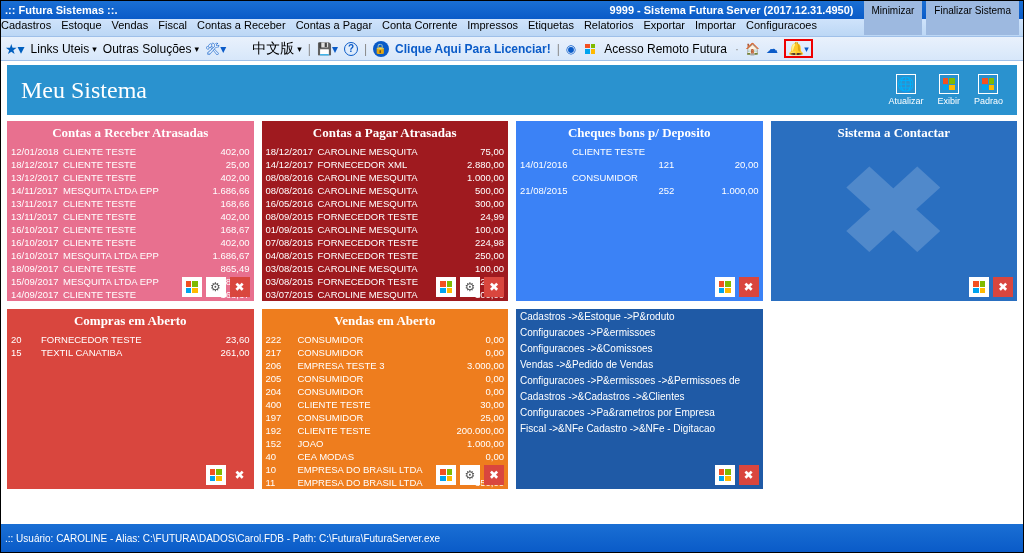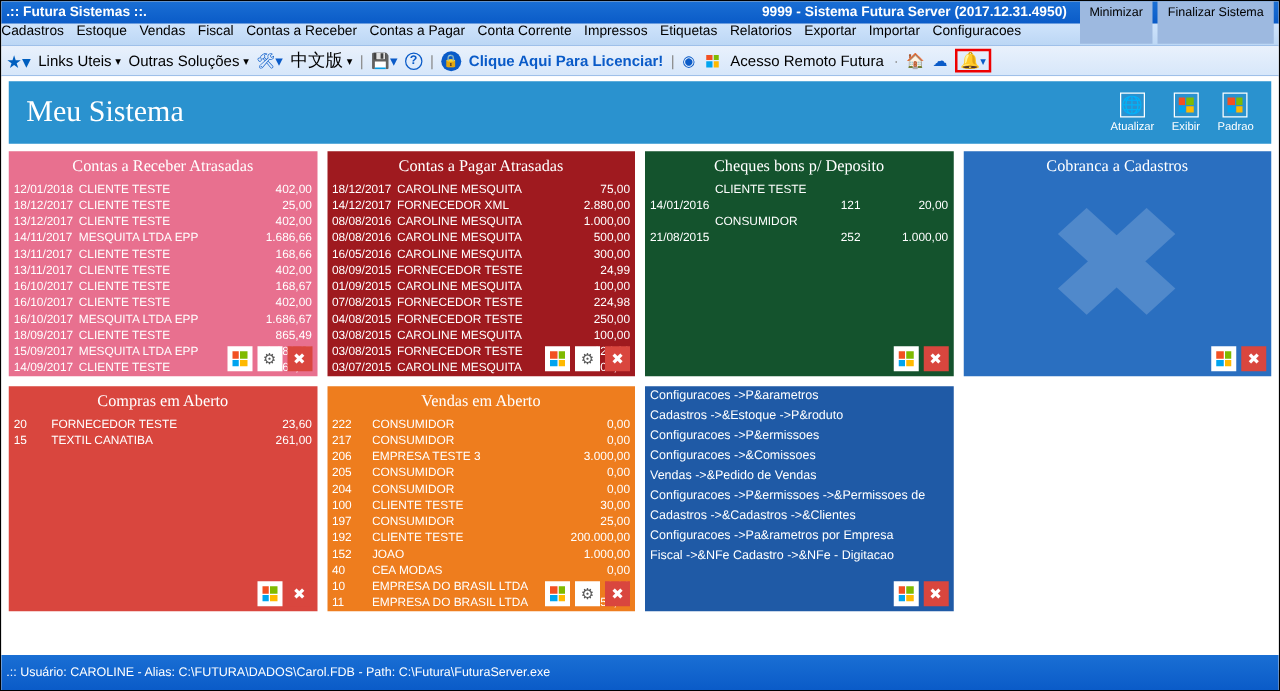--- a/index.html
+++ b/index.html
@@ -85,55 +85,55 @@
   .hdr-act{display:flex;flex-direction:column;align-items:center;font-size:9px;gap:2px;cursor:pointer;}
   .hdr-act .sq{width:20px;height:20px;border:1px solid #fff;display:flex;align-items:center;justify-content:center;}
   .hdr-act .globe{font-size:14px;}
   .grid{display:grid;grid-template-columns:repeat(4,1fr);gap:8px;padding:0 6px;}
   .card{
     color:#fff;
     position:relative;
     height:180px;
     overflow:hidden;
   }
-  .card .ct{ text-align:center;font-size:13px;padding:4px 0;font-weight:400;font-family:"Segoe UI Light","Segoe UI";}
+  .card .ct{ text-align:center;font-size:13px;padding:4px 0;font-weight:700;font-family:"Segoe UI Light","Segoe UI";}
   .card .body{padding:0 4px;font-size:9.5px;overflow:hidden;}
   .row{display:flex;gap:6px;line-height:13px;white-space:nowrap;}
   .row .c1{width:46px;flex-shrink:0;}
   .row .c2{flex:1;overflow:hidden;text-overflow:ellipsis;}
   .row .c3{width:50px;text-align:right;flex-shrink:0;}
-  .row .c4{width:44px;text-align:center;flex-shrink:0;}
+  .row .c4{width:44px;text-align:left;flex-shrink:0;}
   .card .footer{position:absolute;bottom:4px;right:4px;display:flex;gap:4px;}
   .fbtn{width:20px;height:20px;background:#fff;display:flex;align-items:center;justify-content:center;font-size:12px;cursor:pointer;color:#333;border:none;}
   .fbtn.win{background:#fff;}
   .fbtn.win .wsq{display:grid;grid-template-columns:1fr 1fr;grid-template-rows:1fr 1fr;gap:1px;width:12px;height:12px;}
   .fbtn.win .wsq span:nth-child(1){background:#f25022;}
   .fbtn.win .wsq span:nth-child(2){background:#7fba00;}
   .fbtn.win .wsq span:nth-child(3){background:#00a4ef;}
   .fbtn.win .wsq span:nth-child(4){background:#ffb900;}
   .fbtn.gear{color:#555;}
   .fbtn.close{background:#d9463e;color:#fff;}
   
   .pink{background:#e8708f;}
   .darkred{background:#9f1a1f;}
-  .teal{background:#14532d;}
+  .teal{background:#3b82f6;}
   .blue{background:#2a6fc0;}
   .red{background:#d9463e;}
   .orange{background:#ee7d1e;}
   .dblue{background:#1f5aa6;}
   .blue .bigx{position:absolute;inset:0;display:flex;align-items:center;justify-content:center;}
   .blue .bigx::before{content:"✖";font-size:120px;color:rgba(255,255,255,0.18);font-weight:bold;transform:scaleX(1.1);}
   .list-link{font-size:10px;line-height:16px;cursor:pointer;white-space:nowrap;overflow:hidden;text-overflow:ellipsis;}
   
   .statusbar{
     position:absolute;bottom:0;left:0;right:0;
     background:linear-gradient(#1a6fd4,#0a5bc8);
     color:#fff;height:16px;font-size:10px;display:flex;align-items:center;padding:14px 4px;
   }
-  .toolbar .chinese{font-size:14px;}
+  .toolbar .chinese{font-size:14px;margin-left:20px;}
   .save-ic{color:#0a5bc8;}
   .q-ic{border:1px solid #0a5bc8;color:#0a5bc8;border-radius:50%;width:14px;height:14px;display:inline-flex;align-items:center;justify-content:center;font-size:10px;font-weight:bold;}
 </style>
 </head>
 <body>
 
 <div class="titlebar">
   <span class="left">.:: Futura Sistemas ::.</span>
   <div class="right">
     <span style="font-weight:bold;margin-right:6px;">9999 - Sistema Futura Server (2017.12.31.4950)</span>
@@ -416,21 +416,21 @@
               <span></span>
               <span></span>
               <span></span>
             </span>
           </button>
         <button class="fbtn close">✖</button>
       </div>
     </div>
 
     <div class="card blue">
-      <div class="ct">Cobranca a Cadastros</div>
+      <div class="ct">Sistema a Contactar</div>
       <div class="bigx"></div>
       <div class="footer">
         <button class="fbtn win">
             <span class="wsq">
               <span></span>
               <span></span>
               <span></span>
               <span></span>
             </span>
           </button>
@@ -487,21 +487,21 @@
             <span style="width:26px;flex-shrink:0">205</span>
             <span class="c2">CONSUMIDOR</span>
             <span class="c3">0,00</span>
           </div>
           <div class="row">
             <span style="width:26px;flex-shrink:0">204</span>
             <span class="c2">CONSUMIDOR</span>
             <span class="c3">0,00</span>
           </div>
           <div class="row">
-            <span style="width:26px;flex-shrink:0">100</span>
+            <span style="width:26px;flex-shrink:0">400</span>
             <span class="c2">CLIENTE TESTE</span>
             <span class="c3">30,00</span>
           </div>
           <div class="row">
             <span style="width:26px;flex-shrink:0">197</span>
             <span class="c2">CONSUMIDOR</span>
             <span class="c3">25,00</span>
           </div>
           <div class="row">
             <span style="width:26px;flex-shrink:0">192</span>
@@ -538,21 +538,20 @@
               <span></span>
             </span>
           </button>
         <button class="fbtn gear">⚙</button>
         <button class="fbtn close">✖</button>
       </div>
     </div>
 
     <div class="card dblue">
       <div class="body" id="telas-body">
-          <div class="list-link">Configuracoes -&gt;P&amp;arametros</div>
           <div class="list-link">Cadastros -&gt;&amp;Estoque -&gt;P&amp;roduto</div>
           <div class="list-link">Configuracoes -&gt;P&amp;ermissoes</div>
           <div class="list-link">Configuracoes -&gt;&amp;Comissoes</div>
           <div class="list-link">Vendas -&gt;&amp;Pedido de Vendas</div>
           <div class="list-link">Configuracoes -&gt;P&amp;ermissoes -&gt;&amp;Permissoes de</div>
           <div class="list-link">Cadastros -&gt;&amp;Cadastros -&gt;&amp;Clientes</div>
           <div class="list-link">Configuracoes -&gt;Pa&amp;rametros por Empresa</div>
           <div class="list-link">Fiscal -&gt;&amp;NFe Cadastro -&gt;&amp;NFe - Digitacao</div>
         </div>
       <div class="footer">

